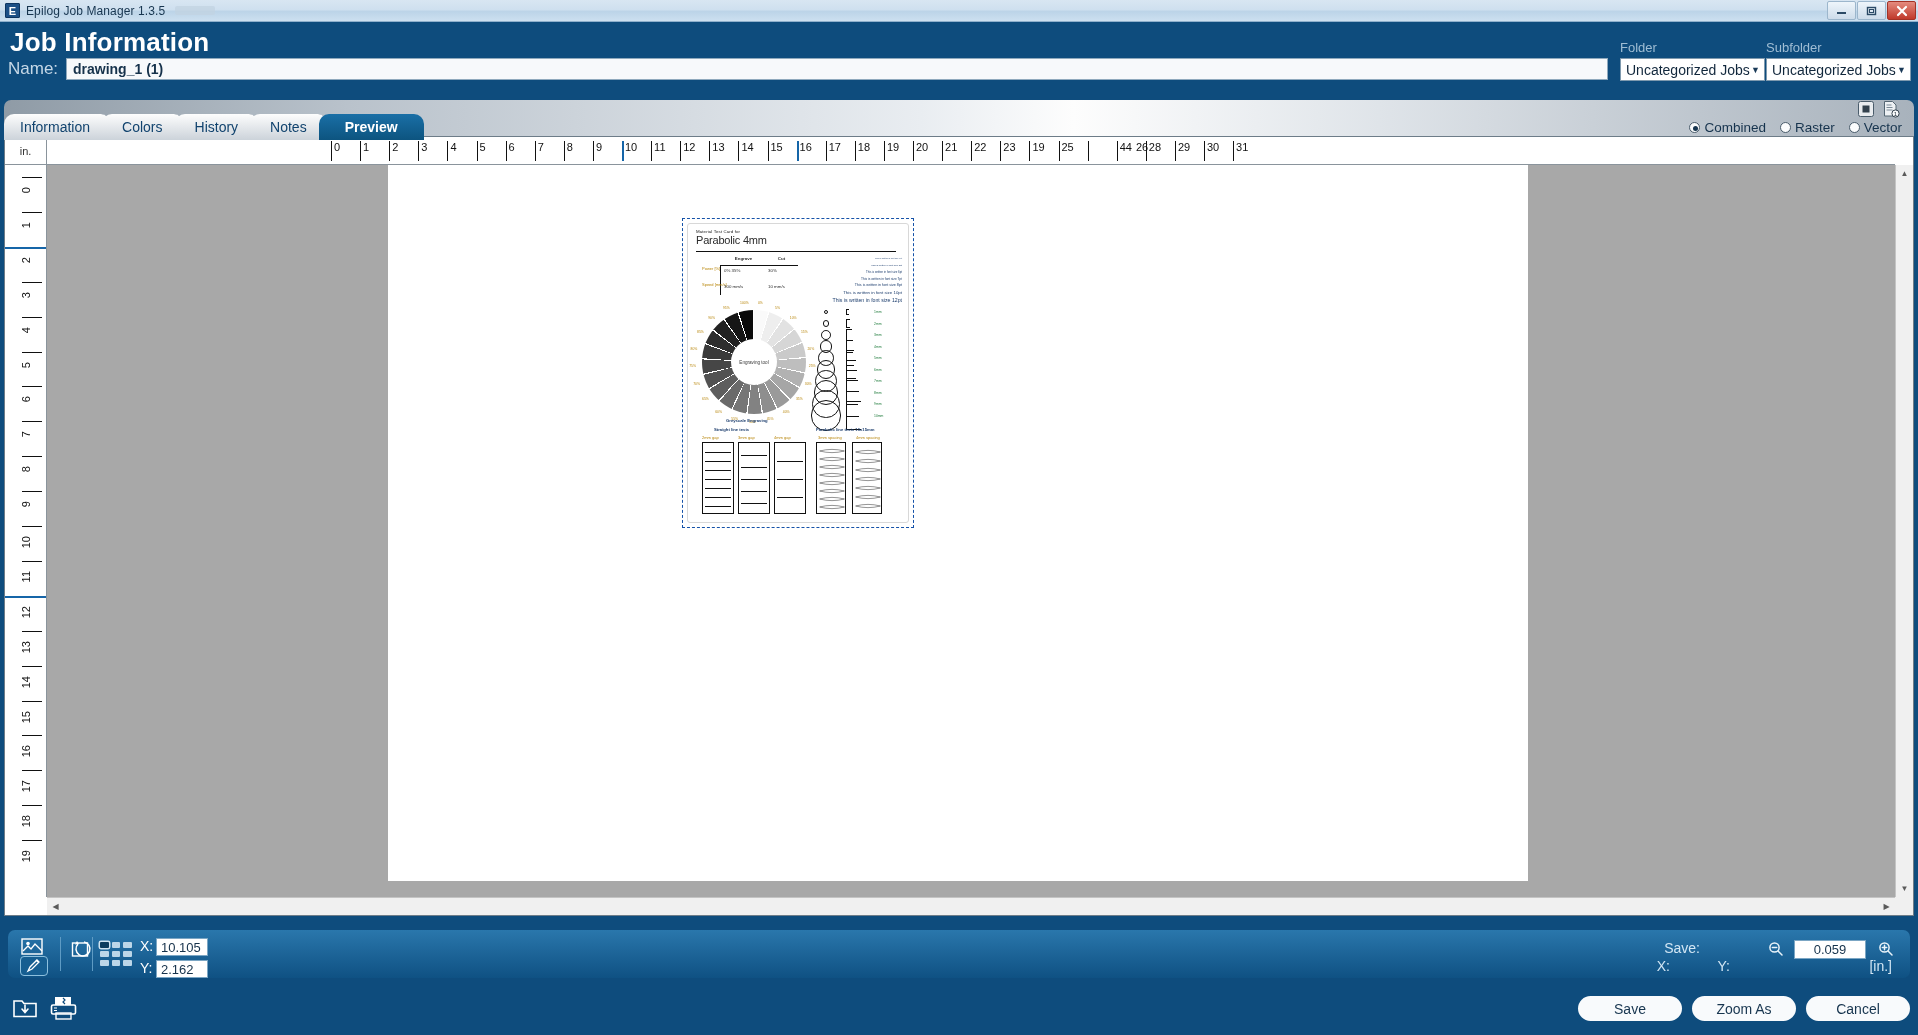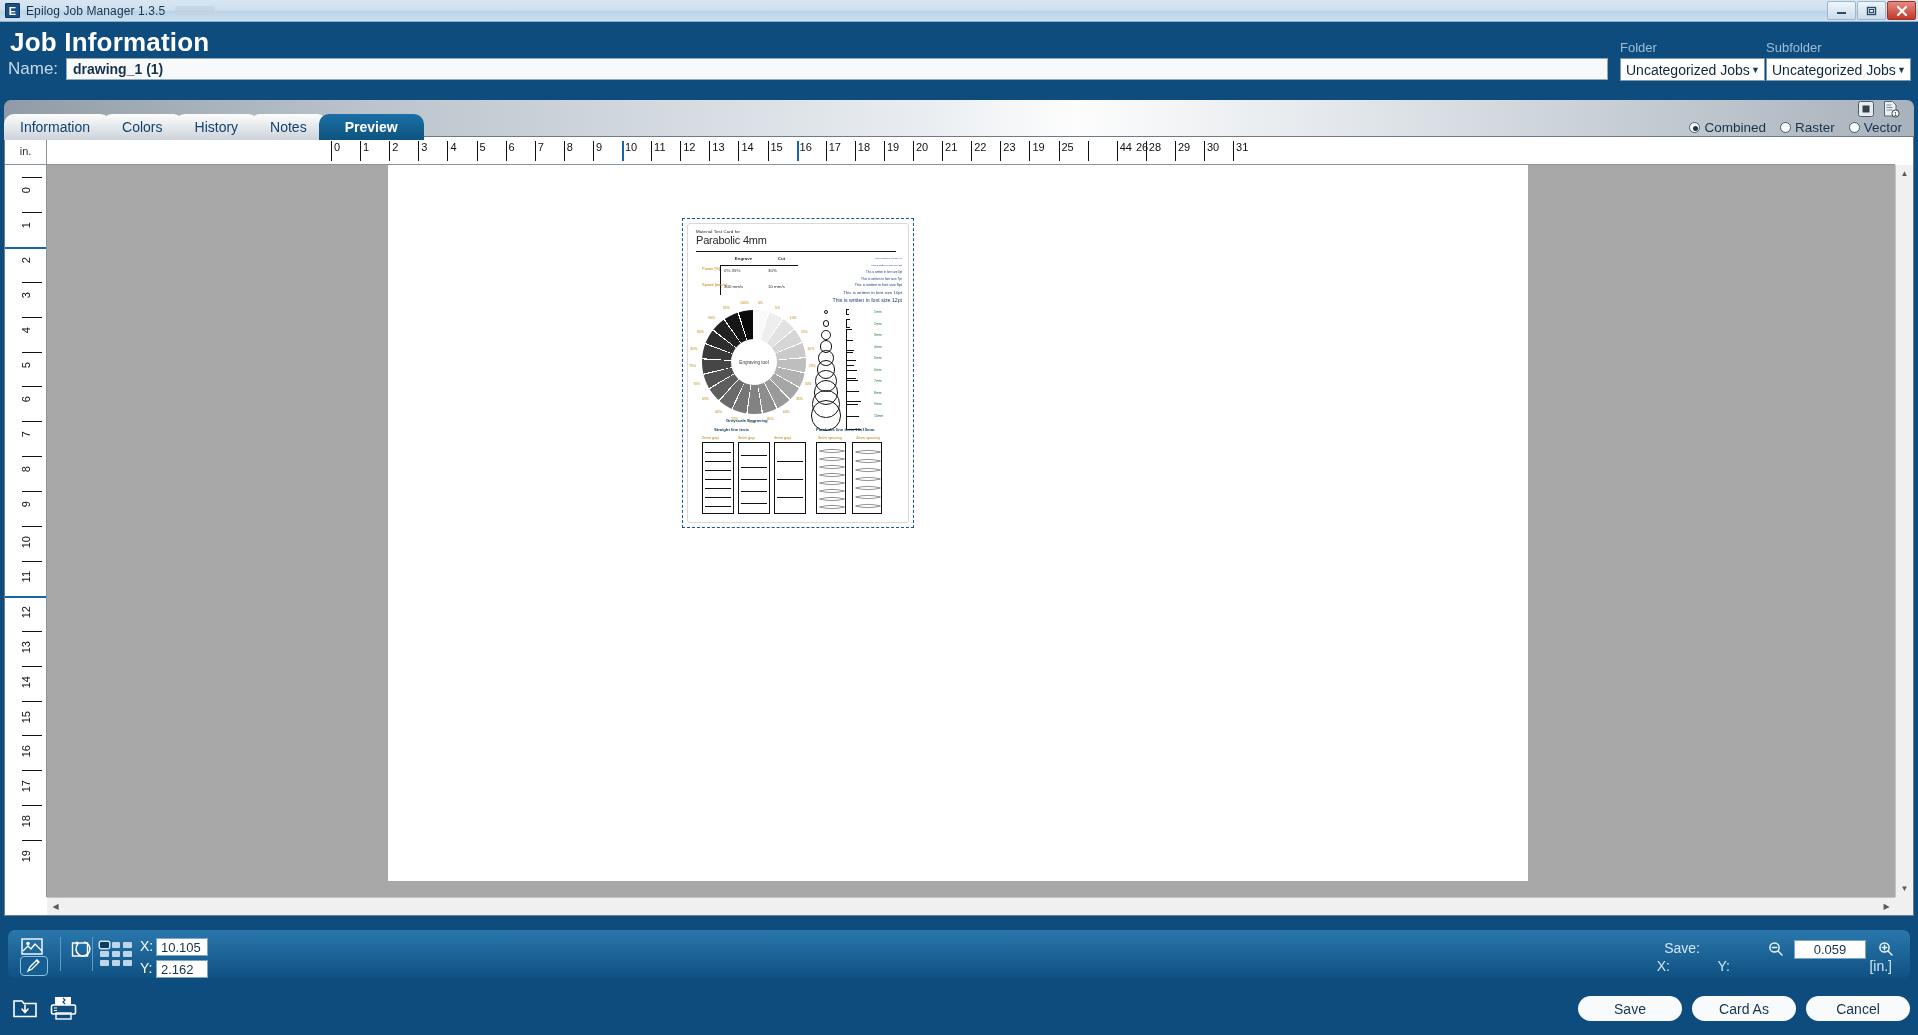--- a/index.html
+++ b/index.html
@@ -717,15 +717,15 @@
   <span class="f-ico" style="left:50px;">
     <svg width="28" height="26" viewBox="0 0 28 26">
       <rect x="5" y="2" width="16" height="8" fill="#ffffff"></rect>
       <rect x="1.5" y="10" width="24" height="9" rx="1.5" fill="none" stroke="#ffffff" stroke-width="1.6"></rect>
       <rect x="6" y="18" width="15" height="6" fill="none" stroke="#ffffff" stroke-width="1.4"></rect>
       <path d="M4 13 h3 M4 15.5 h3" stroke="#ffffff" stroke-width="1.2"></path>
       <path d="M13 3 l2 2 -2 2 2 2" stroke="#0e4c7d" stroke-width="1.2" fill="none"></path>
     </svg>
   </span>
   <button class="f-btn" style="right:236px;">Save</button>
-  <button class="f-btn" style="right:122px;">Card As</button>
+  <button class="f-btn" style="right:122px;">Zoom As</button>
   <button class="f-btn" style="right:8px;">Cancel</button>
 </div>
 
 </body></html>

